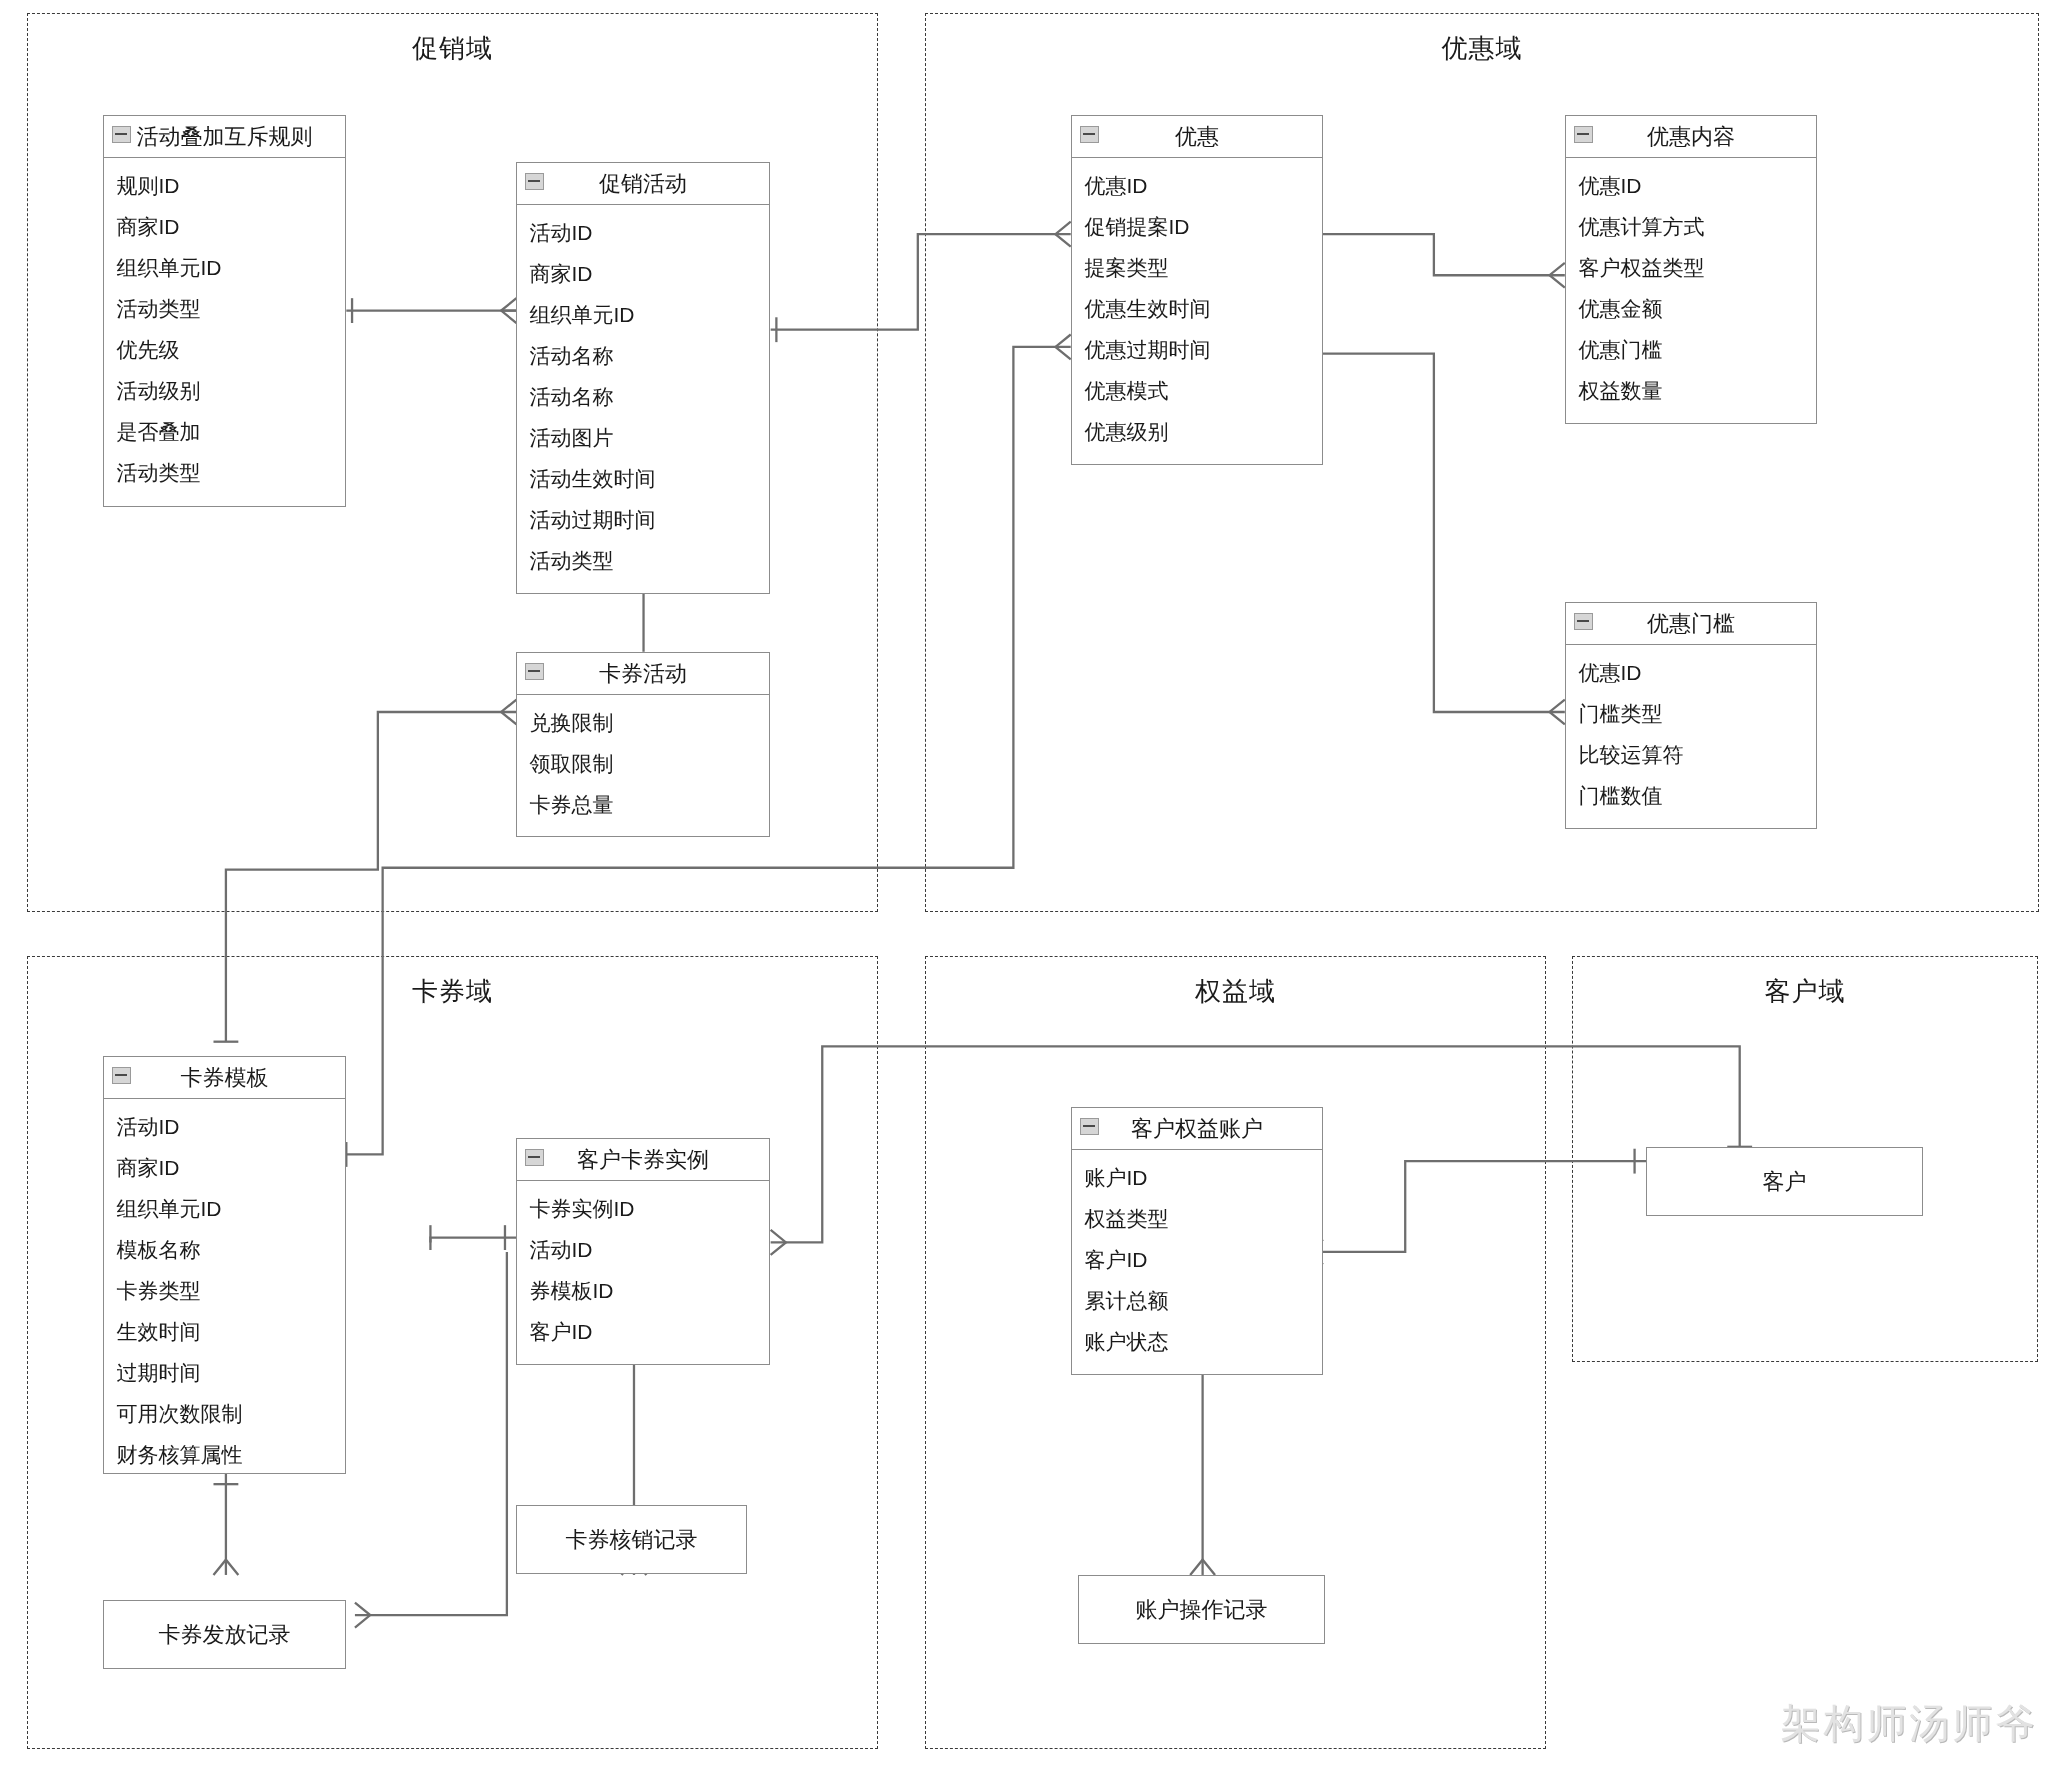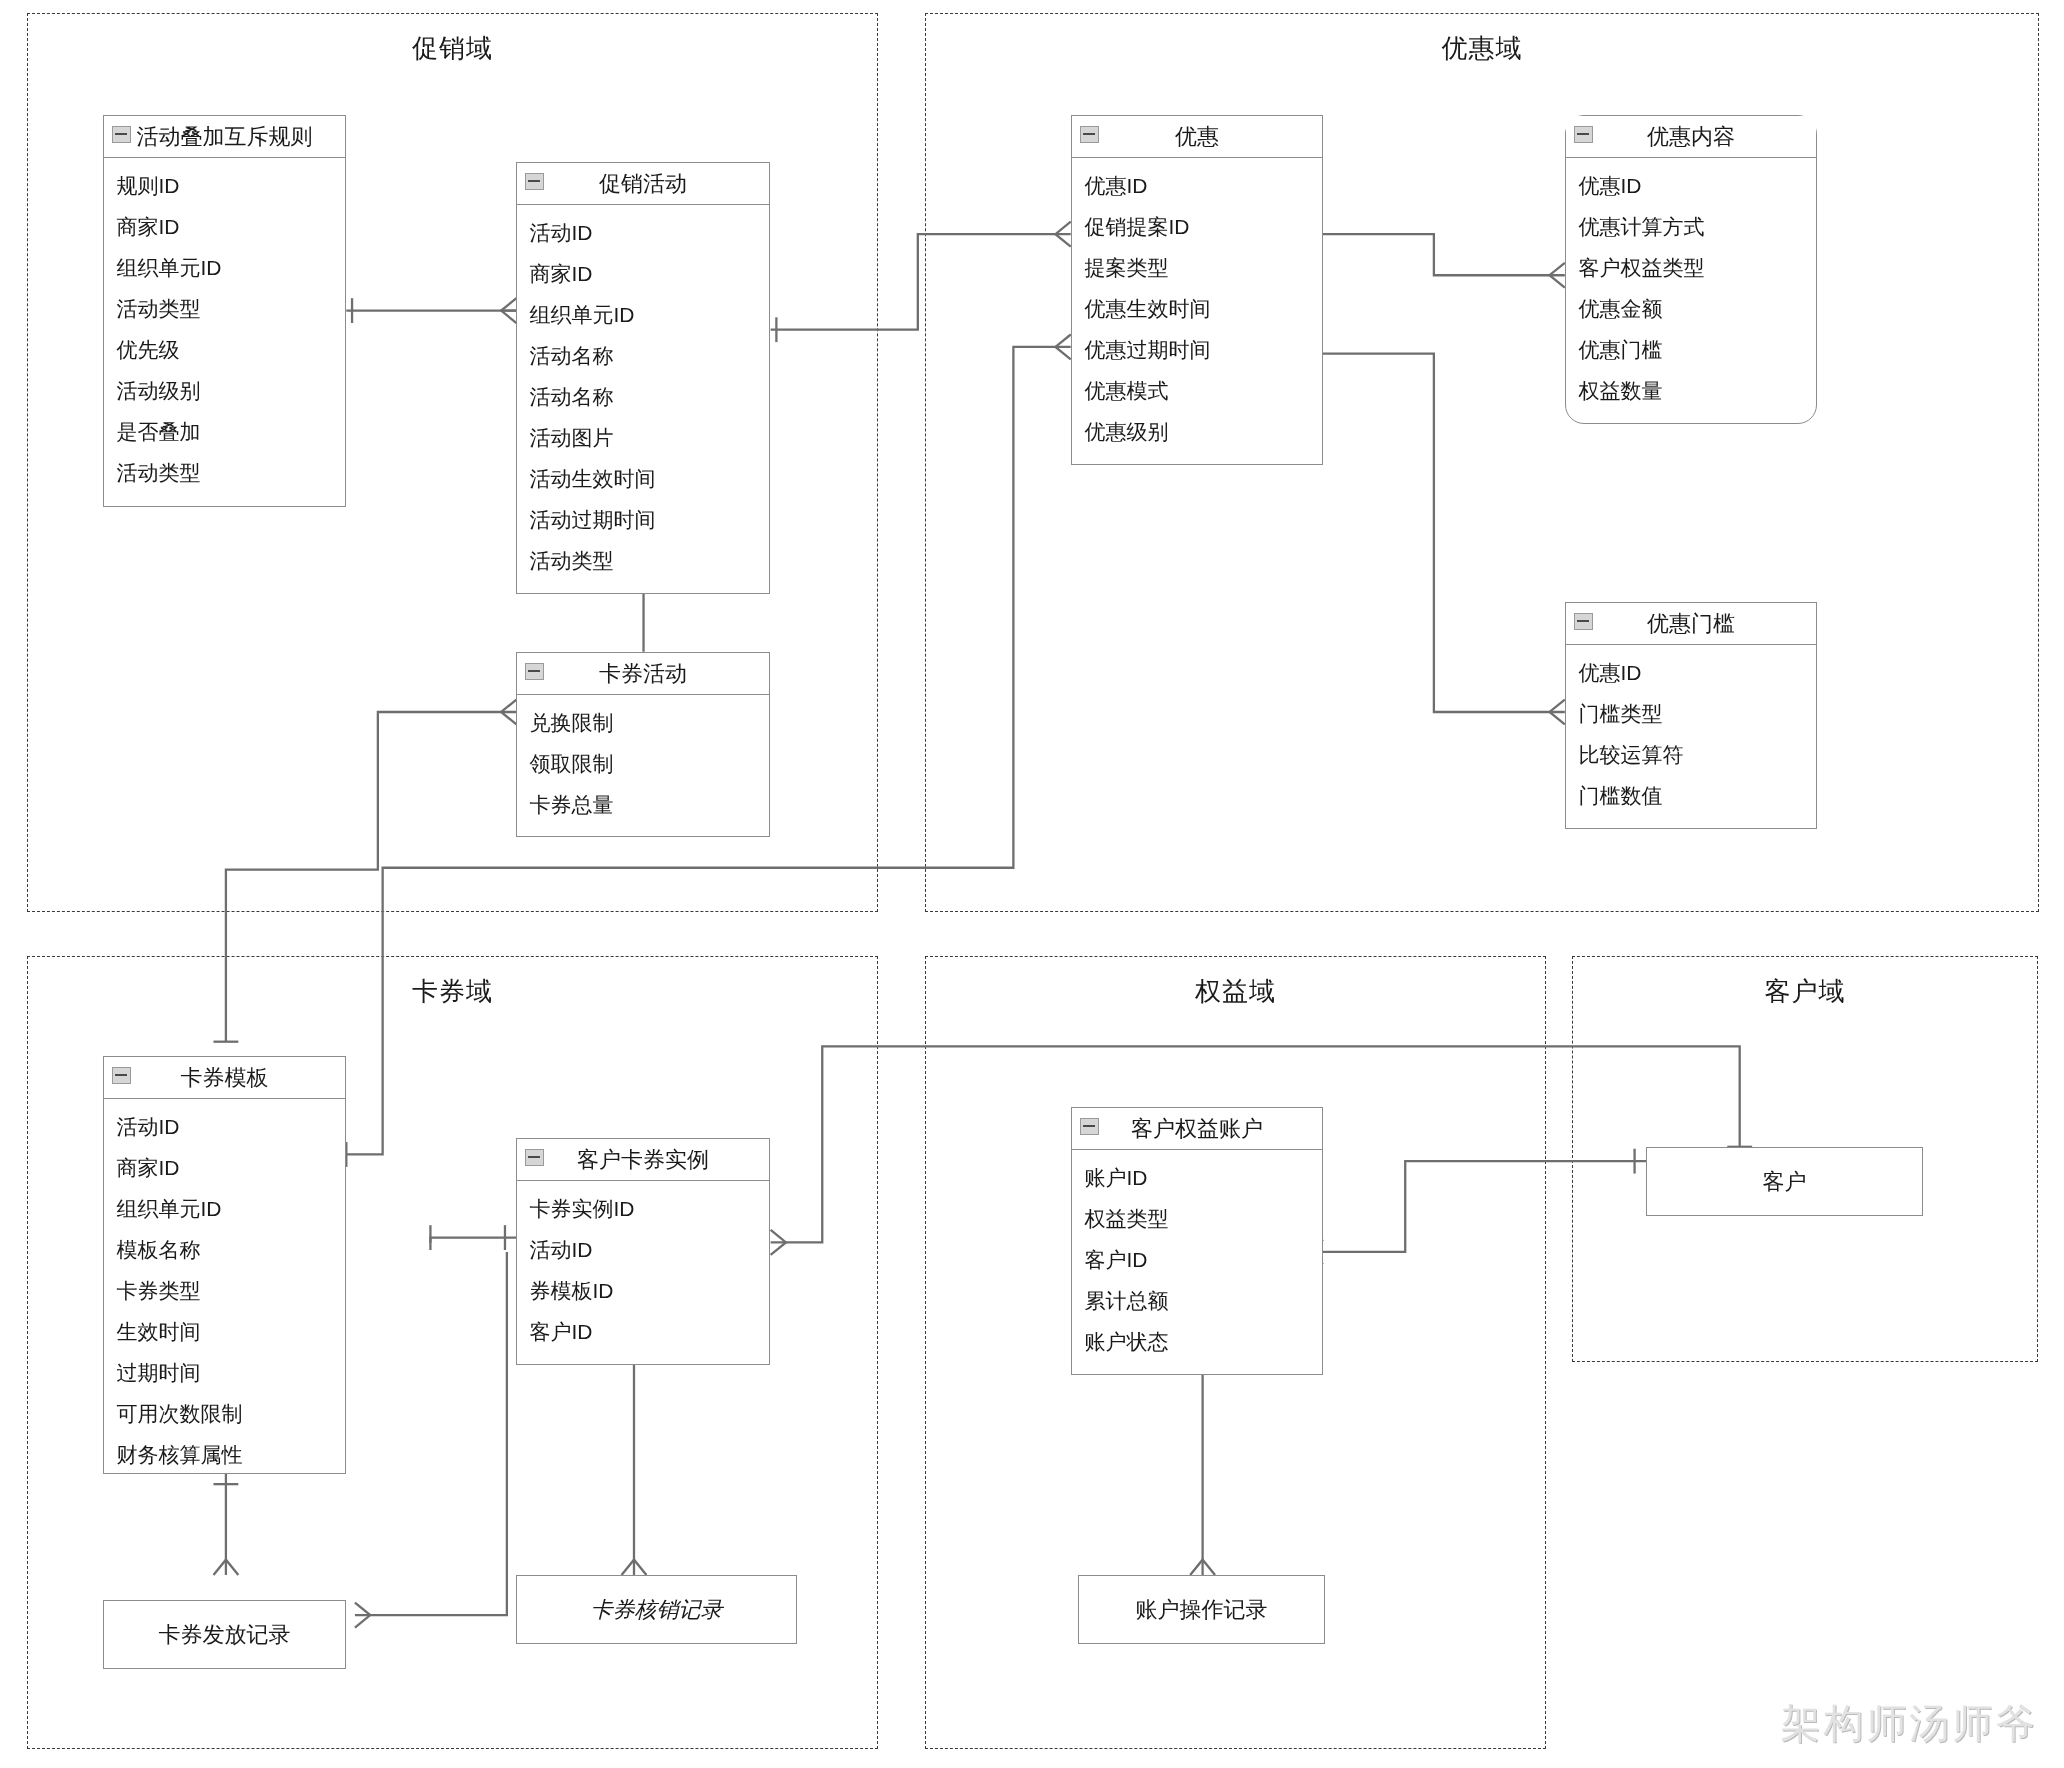--- a/index.html
+++ b/index.html
@@ -272,21 +272,21 @@
       <div class="attr">优惠ID</div>
       <div class="attr">促销提案ID</div>
       <div class="attr">提案类型</div>
       <div class="attr">优惠生效时间</div>
       <div class="attr">优惠过期时间</div>
       <div class="attr">优惠模式</div>
       <div class="attr">优惠级别</div>
     </div>
   </div>
 
-  <div class="entity" style="left:1565px; top:115px; width:252px; height:309px;border-radius:19px;">
+  <div class="entity" style="left:1565px; top:115px; width:252px; height:309px;">
     <div class="entity-header">
       <span class="collapse-icon"></span>
       <span class="entity-title">优惠内容</span>
     </div>
     <div class="attr-list">
       <div class="attr">优惠ID</div>
       <div class="attr">优惠计算方式</div>
       <div class="attr">客户权益类型</div>
       <div class="attr">优惠金额</div>
       <div class="attr">优惠门槛</div>
@@ -335,21 +335,21 @@
       <div class="attr">活动ID</div>
       <div class="attr">券模板ID</div>
       <div class="attr">客户ID</div>
     </div>
   </div>
 
   <div class="entity plain" style="left:103px; top:1575px; width:243px; height:69px;margin-top:25px;">
     <span class="entity-title">卡券发放记录</span>
   </div>
 
-  <div class="entity plain" style="left:516px; top:1575px; width:281px; height:69px;font-style:italic;">
+  <div class="entity plain" style="left:516px; top:1505px; width:231px; height:69px;">
     <span class="entity-title">卡券核销记录</span>
   </div>
 
   <div class="entity" style="left:1071px; top:1107px; width:252px; height:268px;">
     <div class="entity-header">
       <span class="collapse-icon"></span>
       <span class="entity-title">客户权益账户</span>
     </div>
     <div class="attr-list">
       <div class="attr">账户ID</div>

